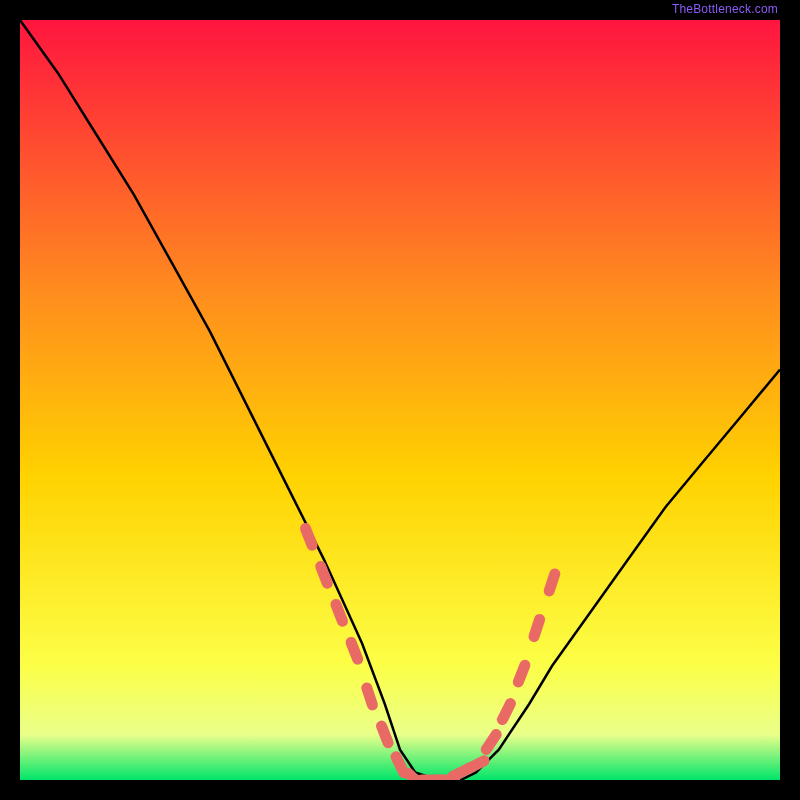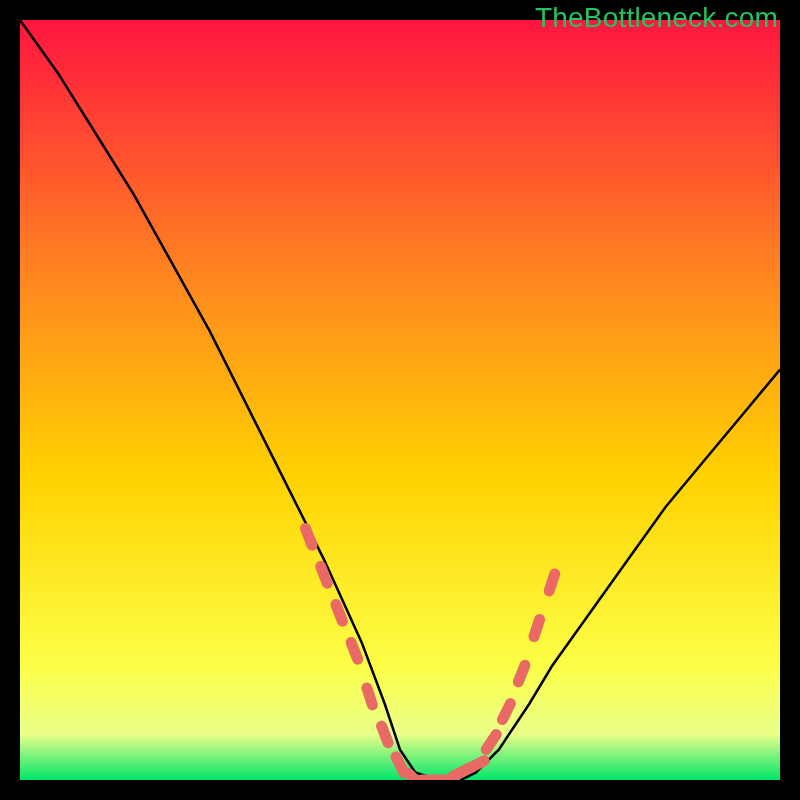--- a/index.html
+++ b/index.html
@@ -23,22 +23,22 @@
     position: absolute;
     left: 0;
     top: 0;
     width: 760px;
     height: 760px;
   }
   .watermark {
     position: absolute;
     top: 2px;
     right: 22px;
-    color: #22c55e;
-    font-size: 28px;
+    color: #8b5cf6;
+    font-size: 12px;
     font-weight: 500;
     letter-spacing: 0.2px;
     user-select: none;
   }
 </style>
 </head>
 <body>
 
 <div class="frame">
   <svg class="plot" viewBox="0 0 760 760">

